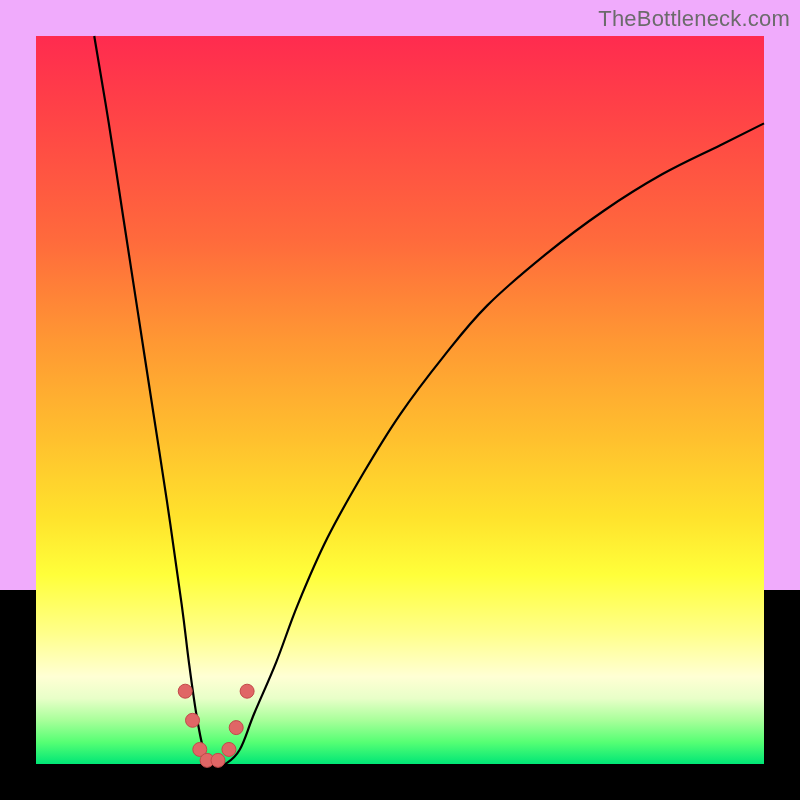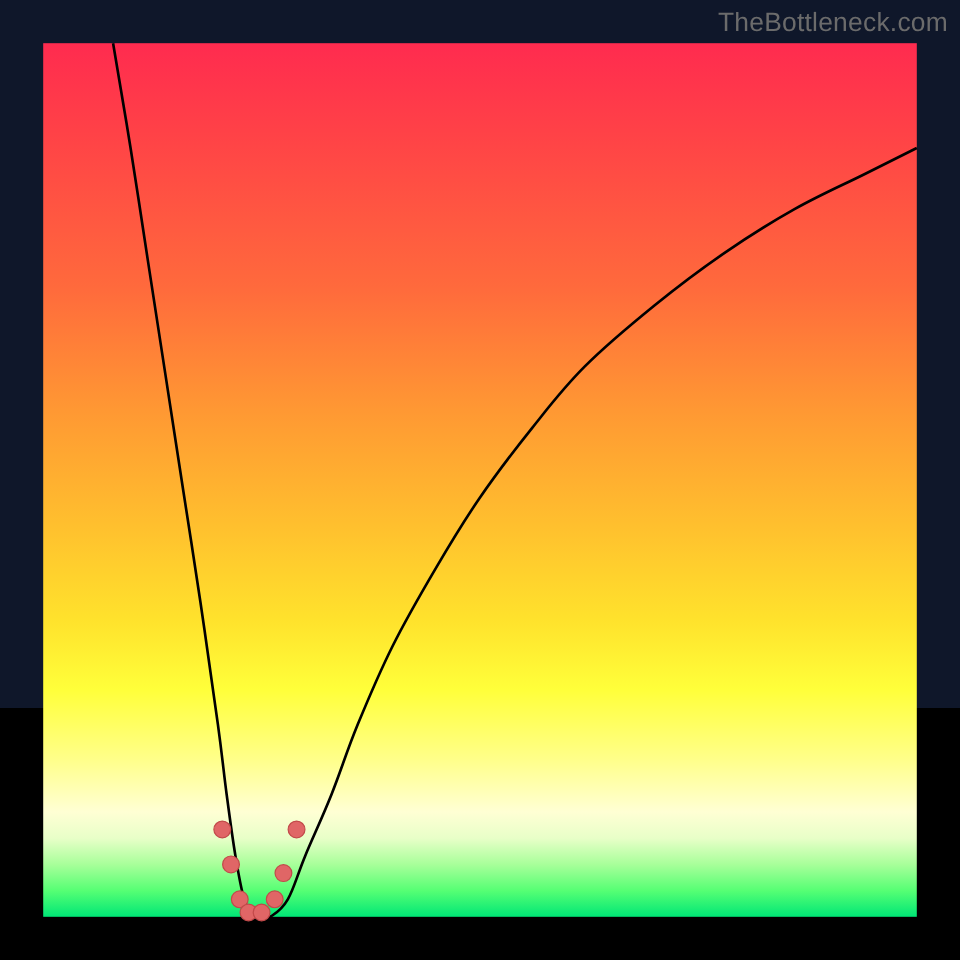--- a/index.html
+++ b/index.html
@@ -10,21 +10,21 @@
     background: #000;
     overflow: hidden;
     font-family: Arial, Helvetica, sans-serif;
   }
   .frame {
     position: absolute;
     left: 0;
     top: 0;
     width: 800px;
     height: 590px;
-    background: #0f172a;
+    background: #f0abfc;
   }
   .plot-area {
     position: absolute;
     left: 36px;
     top: 36px;
     width: 728px;
     height: 728px;
     
     background: linear-gradient(
       to bottom,

